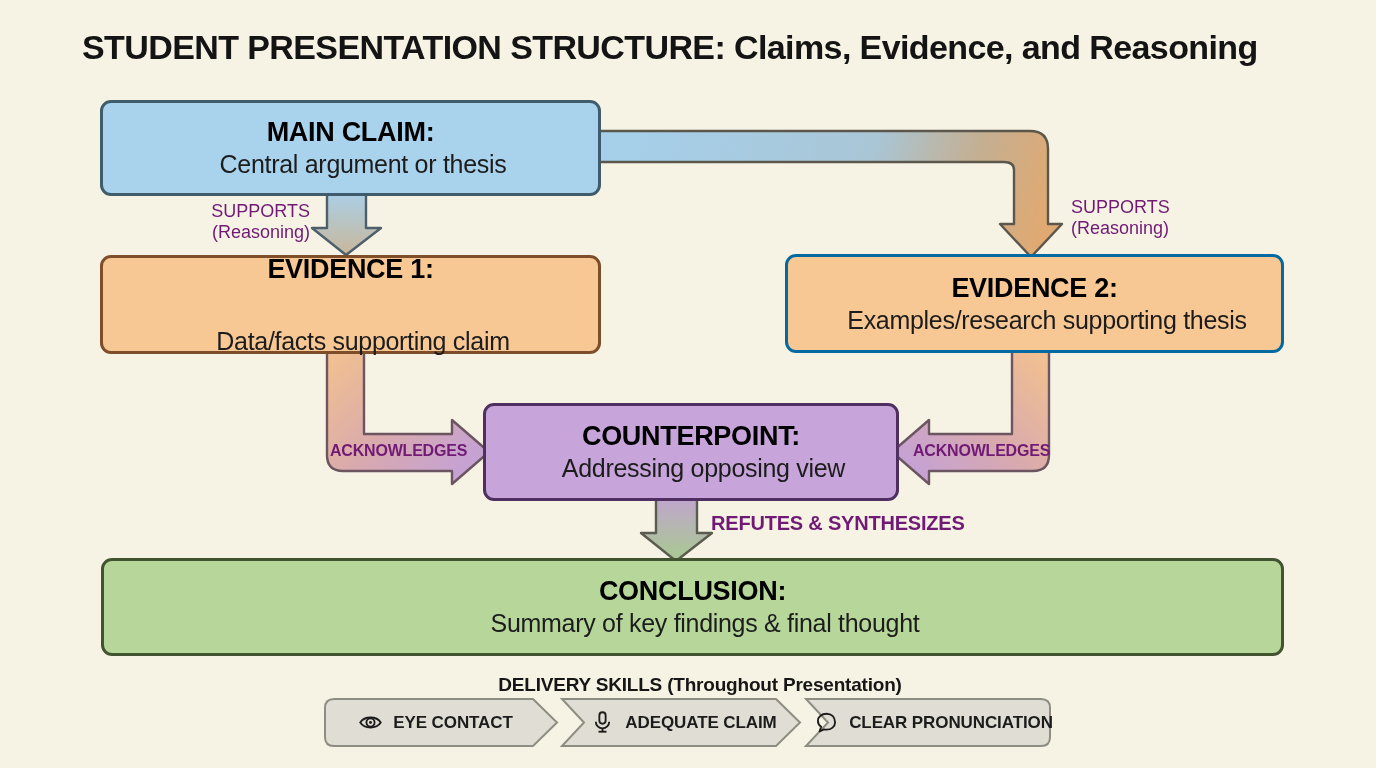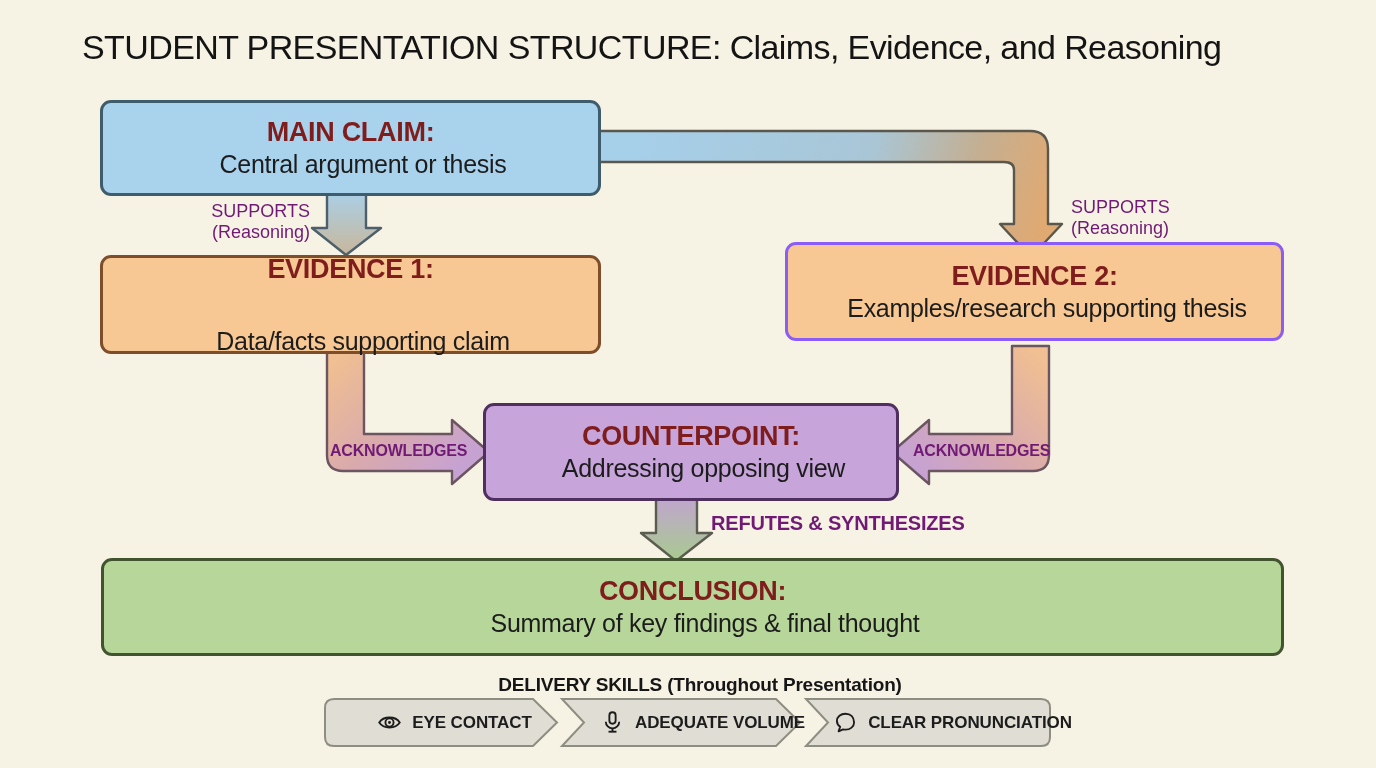--- a/index.html
+++ b/index.html
@@ -1,44 +1,44 @@
 <!DOCTYPE html>
 <html><head>
 <meta charset="utf-8">
 <style>
   html,body{margin:0;padding:0;}
   body{font-family:"Liberation Sans", sans-serif; background:#f6f2e4;}
   .canvas{position:relative;width:1376px;height:768px;background:#f6f2e4;overflow:hidden;}
 
   .title{position:absolute;left:82px;top:28px;font-size:34px;letter-spacing:-0.6px;color:#141414;white-space:nowrap;}
-  .title .bold{font-weight:400;}
-  .title .reg{font-weight:400;}
+  .title .bold{font-weight:700;}
+  .title .reg{font-weight:700;}
 
   svg.layer{position:absolute;left:0;top:0;z-index:1;}
 
   .node{position:absolute;z-index:2;border-radius:11px;display:flex;flex-direction:column;align-items:center;justify-content:center;text-align:center;line-height:1.22;}
-  .node .head{font-weight:700;font-size:27px;color:#7f1d1d;letter-spacing:-0.3px;}
+  .node .head{font-weight:700;font-size:27px;color:#000000;letter-spacing:-0.3px;}
   .node .sub{font-weight:400;font-size:25px;color:#1c1c1c;letter-spacing:-0.3px;margin-left:25px;}
 
   .node-main{left:100px;top:100px;width:495px;height:90px;background:#a9d2ed;border:3px solid #3e5c6b;}
   .node-ev1{left:100px;top:255px;width:495px;height:93px;background:#f7c794;border:3px solid #7d4e29;gap:40px;}
-  .node-ev2{left:785px;top:242px;width:493px;height:93px;background:#f7c794;border:3px solid #8b5cf6;}
+  .node-ev2{left:785px;top:254px;width:493px;height:93px;background:#f7c794;border:3px solid #0369a1;}
   .node-counter{left:483px;top:403px;width:410px;height:92px;background:#c7a4da;border:3px solid #4e2f60;}
   .node-conclusion{left:101px;top:558px;width:1177px;height:92px;background:#b7d79a;border:3px solid #41532f;}
 
   .edge-label{position:absolute;z-index:3;color:#701a75;}
   .lbl-supports-left{left:160px;top:201px;width:150px;text-align:right;font-size:18px;font-weight:500;line-height:1.18;}
   .lbl-supports-right{left:1071px;top:197px;width:180px;text-align:left;font-size:18px;font-weight:500;line-height:1.18;}
   .lbl-ack-left{left:330px;top:442px;width:135px;text-align:center;font-size:16px;font-weight:600;letter-spacing:-0.2px;}
   .lbl-ack-right{left:913px;top:442px;width:135px;text-align:center;font-size:16px;font-weight:600;letter-spacing:-0.2px;}
   .lbl-refutes{left:711px;top:512px;font-size:20px;font-weight:600;letter-spacing:-0.2px;white-space:nowrap;}
 
   .delivery-heading{position:absolute;z-index:3;left:12px;top:674px;width:1376px;text-align:center;font-size:19px;font-weight:600;color:#161616;letter-spacing:-0.2px;}
 
-  .skill-label{position:absolute;z-index:3;height:47px;top:699px;display:flex;align-items:center;justify-content:center;gap:11px;color:#1c1c1c;padding-left:19px;}
+  .skill-label{position:absolute;z-index:3;height:47px;top:699px;display:flex;align-items:center;justify-content:center;gap:11px;color:#1c1c1c;}
   .skill-label .txt{font-size:17px;font-weight:600;letter-spacing:-0.1px;white-space:nowrap;}
   .skill-1{left:325px;width:222px;}
   .skill-2{left:575px;width:218px;}
   .skill-3{left:818px;width:232px;}
   .skill-icon{width:23px;height:23px;flex:0 0 auto;}
 </style>
 </head>
 <body>
 
 <div class="canvas">
@@ -138,21 +138,21 @@
     <span class="txt">EYE CONTACT</span>
   </div>
 
   <div class="skill-label skill-2">
     <svg class="skill-icon" viewBox="0 0 22 22">
       <rect x="8" y="1.2" width="6" height="11" rx="3" fill="none" stroke="#1c1c1c" stroke-width="1.8"></rect>
       <path d="M4.6 10.2 a6.4 6.4 0 0 0 12.8 0" fill="none" stroke="#1c1c1c" stroke-width="1.8"></path>
       <line x1="11" y1="16.6" x2="11" y2="19.6" stroke="#1c1c1c" stroke-width="1.8"></line>
       <line x1="7.2" y1="19.8" x2="14.8" y2="19.8" stroke="#1c1c1c" stroke-width="1.8"></line>
     </svg>
-    <span class="txt">ADEQUATE VOLUME</span>
+    <span class="txt">ADEQUATE CLAIM</span>
   </div>
 
   <div class="skill-label skill-3">
     <svg class="skill-icon" viewBox="0 0 22 22">
       <path d="M11 2.6 C6.4 2.6 2.8 5.6 2.8 9.5 c0 2.2 1.2 4.2 3.1 5.5 L4.4 19.4 l4.3 -1.8 c0.75 0.18 1.5 0.27 2.3 0.27 c4.6 0 8.2 -3 8.2 -6.87 C19.2 5.6 15.6 2.6 11 2.6 Z" fill="none" stroke="#1c1c1c" stroke-width="1.8" stroke-linejoin="round"></path>
     </svg>
     <span class="txt">CLEAR PRONUNCIATION</span>
   </div>
 
 </div>

